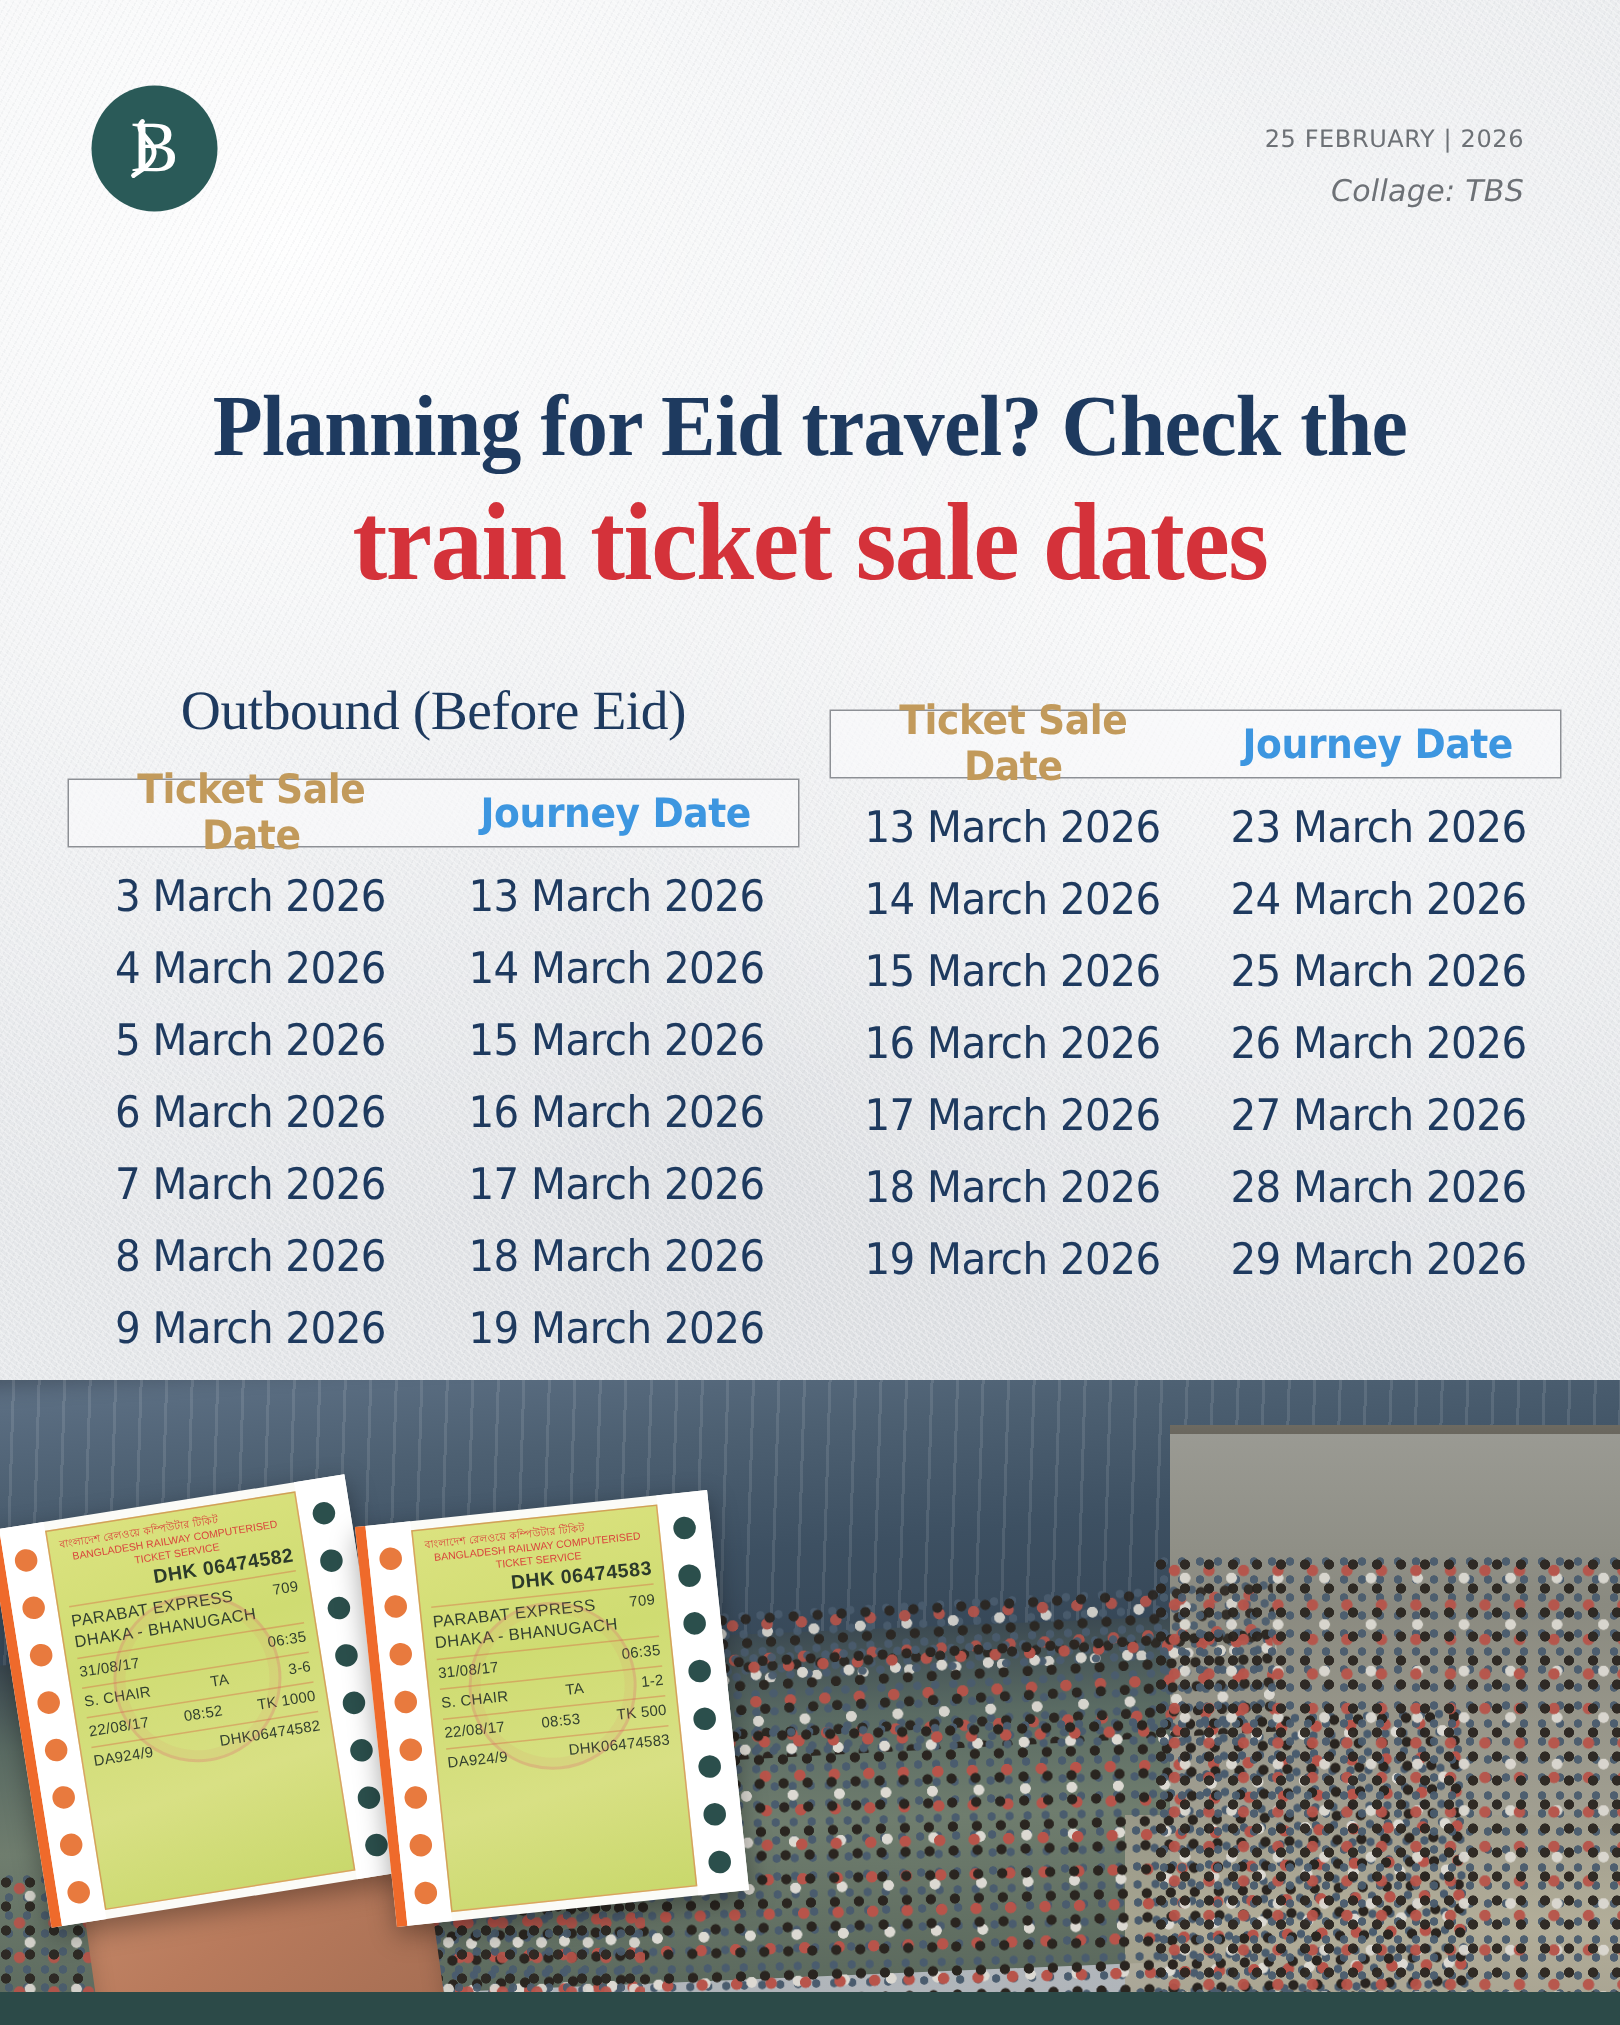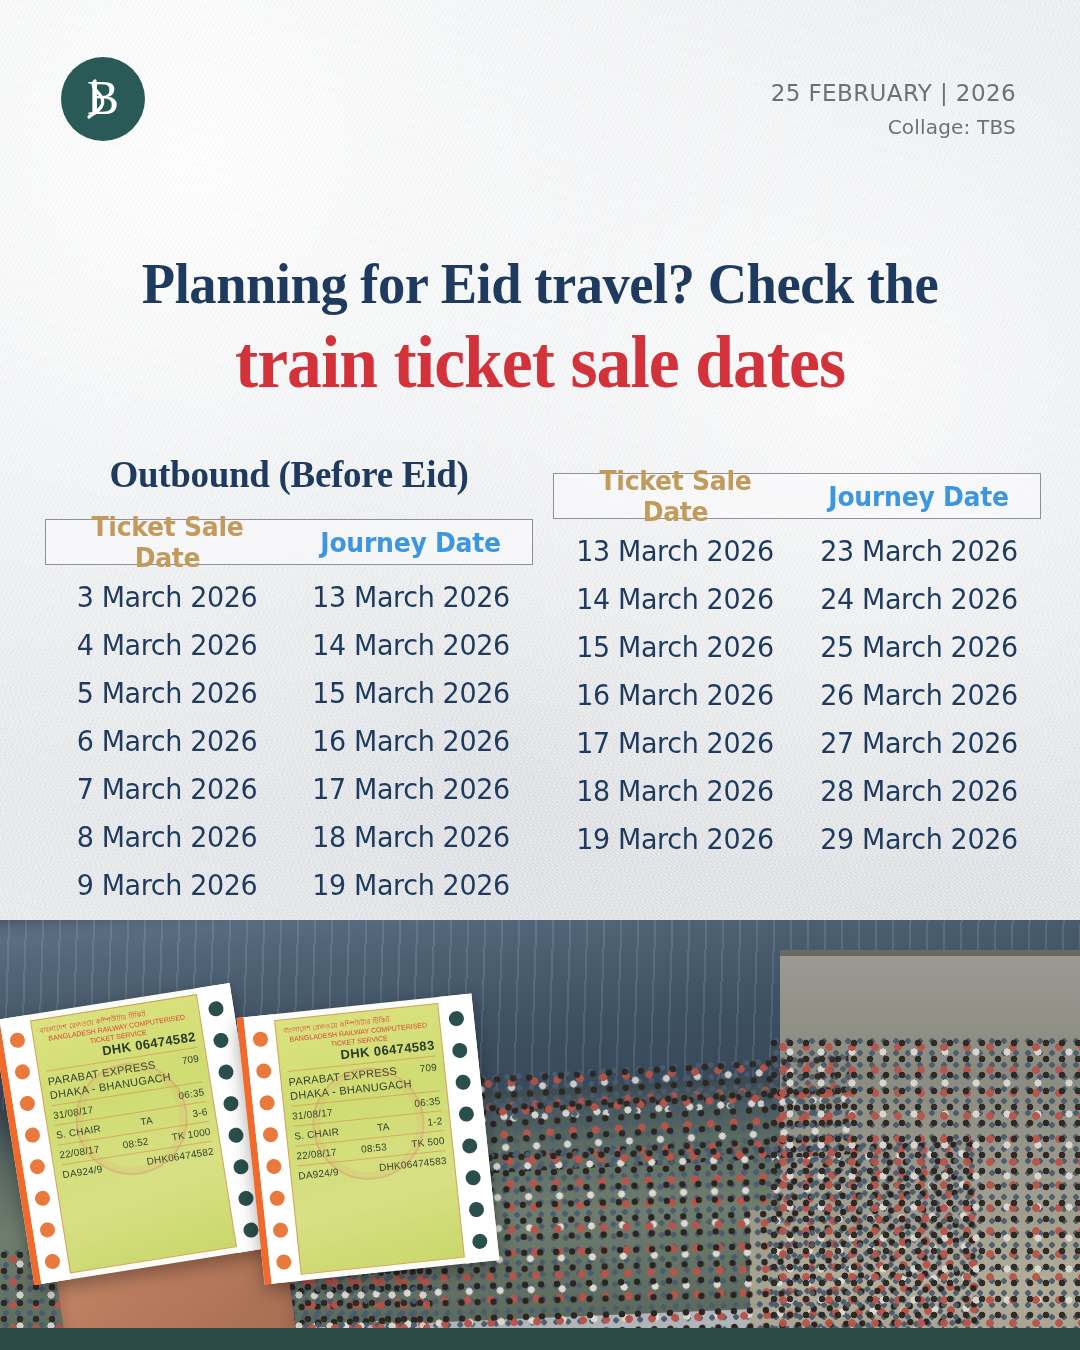--- a/index.html
+++ b/index.html
@@ -40,22 +40,22 @@
     background:#2a5a58;
     display:flex; align-items:center; justify-content:center;
   }
   .logo svg { display:block; }
 
   .meta {
     position:absolute; right:64px; top:78px;
     text-align:right; color:#6d7176;
     font-family:"DejaVu Sans", sans-serif;
   }
-  .meta .dt { font-size:23px; letter-spacing:.4px; line-height:30px; }
-  .meta .cr { font-size:20px; letter-spacing:.2px; line-height:30px; margin-top:4px; }
+  .meta .dt { font-size:16px; letter-spacing:.4px; line-height:30px; }
+  .meta .cr { font-size:20px; letter-spacing:.2px; line-height:30px; margin-top:4px;font-style:italic; }
 
   
   .headline {
     position:absolute; left:0; right:0; top:255px;
     text-align:center;
     font-family:"Liberation Serif", serif;
     font-weight:bold;
     line-height:1.0;
   }
   .headline .l1 {
@@ -71,21 +71,21 @@
 
   
   .tables { position:absolute; top:452px; left:0; right:0; height:470px; }
   .tbl { position:absolute; top:0; width:488px; }
   .tbl.left  { left:45px; }
   .tbl.right { left:553px; }
 
   .sec-title {
     text-align:center;
     font-family:"Liberation Serif", serif;
-    font-weight:bold;
+    font-weight:normal;
     font-size:37px;
     color:#1e3a5f;
     letter-spacing:-0.3px;
     height:46px;
     line-height:46px;
   }
 
   .hrow {
     margin-top:21px;
     height:46px;

